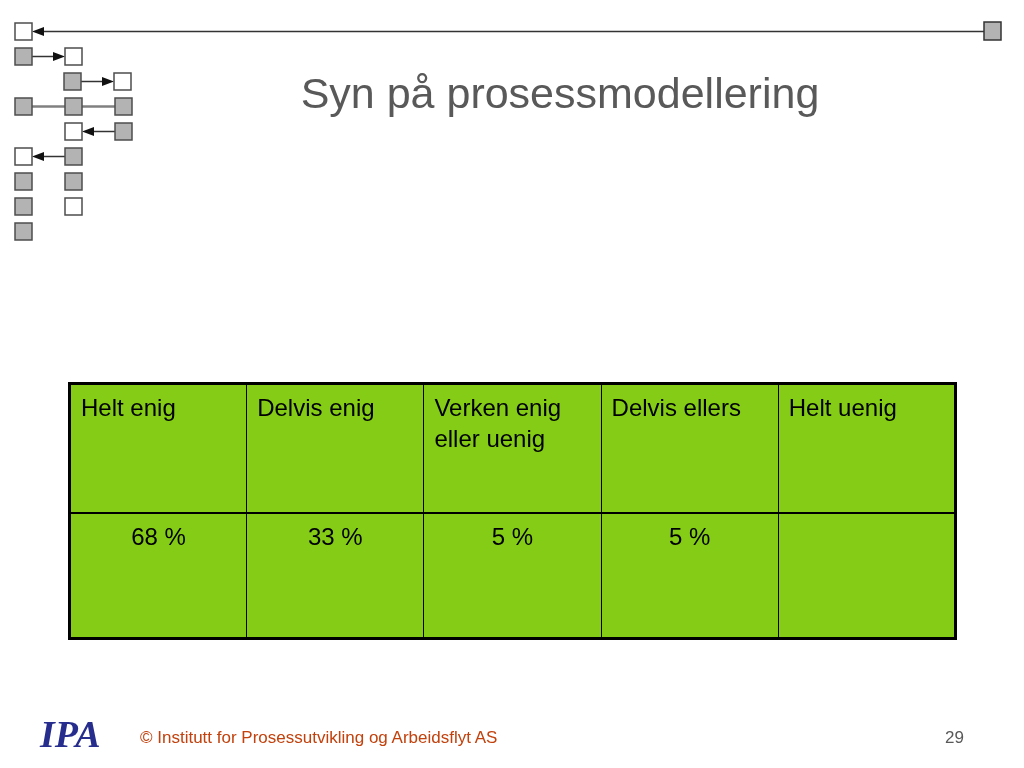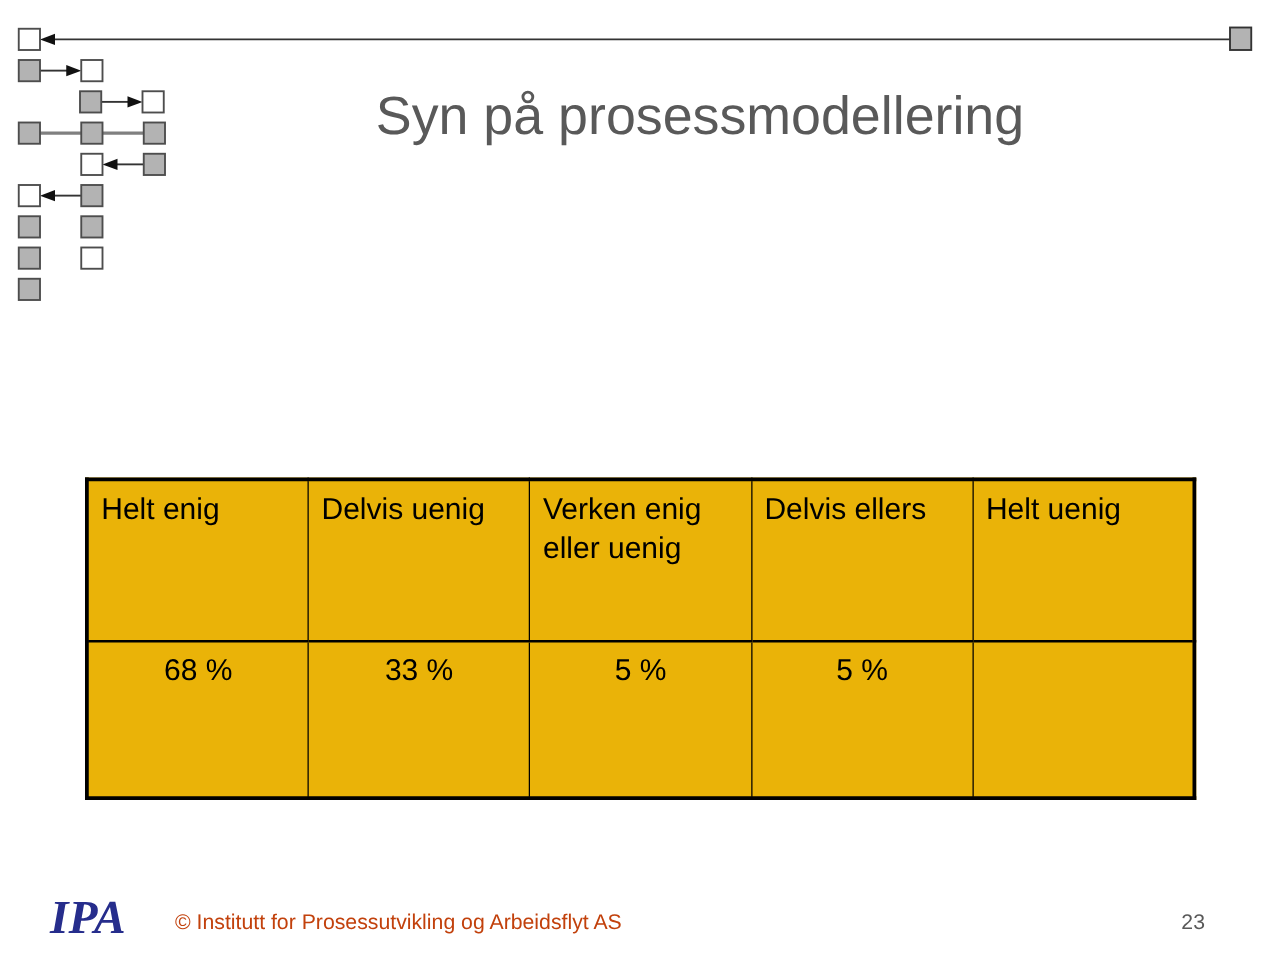--- a/index.html
+++ b/index.html
@@ -26,21 +26,21 @@
   .statement {
     position: absolute; left: 113px; top: 240px; width: 830px;
     font-size: 28px; font-weight: 700; line-height: 39px;
     color: #000000;
   }
 
   .results-table {
     position: absolute; left: 68px; top: 382px; width: 889px;
     border-collapse: collapse; table-layout: fixed;
     border: 3px solid #000000;
-    background: #eab308;
+    background: #84cc16;
     padding-left: 48px;
   }
   .results-table th, .results-table td {
     border: 1px solid #000000;
     font-size: 24px; line-height: 31px;
     vertical-align: top;
   }
   .results-table th {
     height: 129px;
     font-weight: 400; text-align: left;
@@ -117,32 +117,32 @@
     <rect x="15" y="223" width="17" height="17" fill="#b3b3b3" stroke="#4d4d4d" stroke-width="1.5"></rect>
   </svg>
 
   <h1 class="slide-title">Syn på prosessmodellering</h1>
 
 
   <table class="results-table">
     <tbody>
       <tr>
         <th>Helt enig</th>
-        <th>Delvis uenig</th>
+        <th>Delvis enig</th>
         <th>Verken enig eller uenig</th>
         <th>Delvis ellers</th>
         <th>Helt uenig</th>
       </tr>
       <tr>
         <td>68 %</td>
         <td>33 %</td>
         <td>5 %</td>
         <td>5 %</td>
         <td></td>
       </tr>
     </tbody>
   </table>
 
   <div class="footer-logo">IPA</div>
   <div class="footer-copyright">© Institutt for Prosessutvikling og Arbeidsflyt AS</div>
-  <div class="page-number">23</div>
+  <div class="page-number">29</div>
 
 </div>
 
 </body></html>

